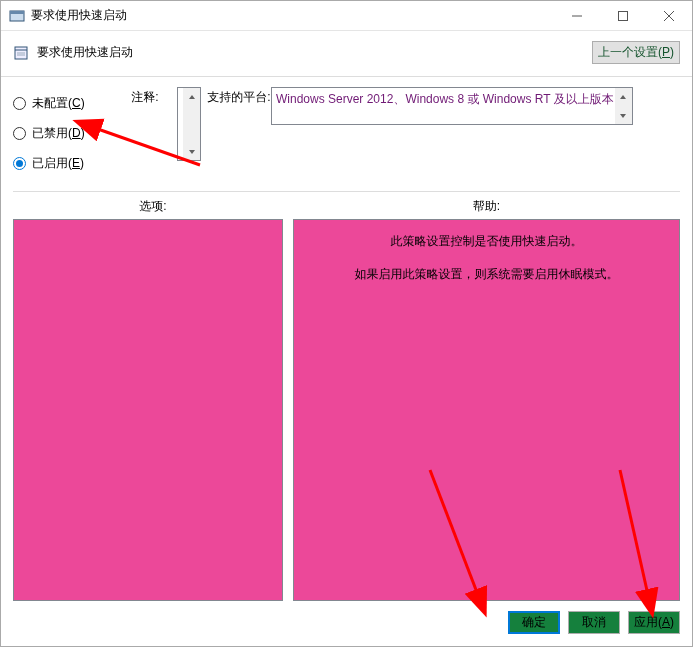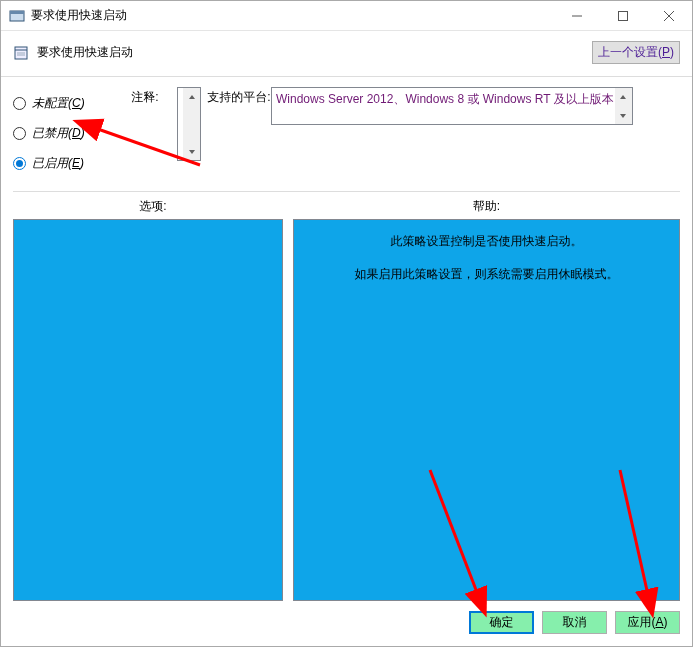--- a/index.html
+++ b/index.html
@@ -27,29 +27,29 @@
   .titlebar .spacer { flex:1; }
   .win-btn { width:46px; height:30px; display:flex; align-items:center; justify-content:center; color:#555;}
   .win-btn svg { width:10px; height:10px; stroke:currentColor; stroke-width:1; fill:none;}
 
   .header-row {
     display:flex; align-items:center; padding:10px 12px 12px 12px; gap:8px;
     border-bottom:1px solid #ddd;
   }
   .header-row .hicon { width:16px;height:16px; display:flex;align-items:center;justify-content:center;}
   .nav-btn {
-    width:88px; height:23px; border:1px solid #adadad; background:#e1e1e1; color:#4c1d95;
+    width:88px; height:23px; border:1px solid #adadad; background:#e1e1e1; color:#14532d;
     display:flex;align-items:center;justify-content:center; font-size:12px;
     margin-left:6px;
   }
   .nav-btn .u { text-decoration: underline; }
   .header-spacer{flex:1;}
 
   .config-area { display:flex; padding: 10px 12px 4px 12px; }
-  .left-col { width: 100px; padding-top:4px;font-style:italic;}
+  .left-col { width: 100px; padding-top:4px;}
   .radio-opt { display:flex; align-items:center; height:24px; margin-bottom:6px; cursor:pointer;}
   .radio-opt .circle { width:13px;height:13px;border:1px solid #333;border-radius:50%;margin-right:6px;display:flex;align-items:center;justify-content:center;}
   .radio-opt.selected .circle { border-color:#0078d7;}
   .radio-opt.selected .dot { width:7px;height:7px;background:#0078d7;border-radius:50%;}
   .radio-opt .lbl .u { text-decoration:underline;}
 
   .right-col { flex:1; display:flex; flex-direction:row; gap:6px;}
   .row { display:flex; align-items:flex-start;}
   .row .lab { width:64px; padding-top:2px;}
   .sunken {
@@ -66,32 +66,32 @@
   .scroll-v .arr svg{width:8px;height:8px;fill:currentColor;}
 
   .divider { height:1px; background:#ddd; margin:6px 12px;}
 
   .labels-row { display:flex; padding:0 12px 4px 12px;}
   .labels-row .half { width: 280px;}
   .labels-row .half2 { flex:1; }
 
   .body-row { display:flex; padding:0 12px; gap:10px; flex:1; min-height:0;}
   .panel {
-    border:1px solid #828790; background:#0ea5e9; position:relative; padding:10px 12px; line-height:1.9;
+    border:1px solid #828790; background:#ec4899; position:relative; padding:10px 12px; line-height:1.9;
     font-size:12px;
   }
   .panel.opts { width:270px; }
   .panel.help { flex:1;}
   .panel p { margin:0 0 10px 0;}
 
   .footer {
     padding:10px 12px 12px 12px; display:flex; justify-content:flex-end; gap:8px;
   }
   .btn {
-    width:65px; height:23px; border:1px solid #adadad; background:#86efac;
+    width:52px; height:23px; border:1px solid #adadad; background:#15803d;
     display:flex;align-items:center;justify-content:center; font-size:12px; cursor:pointer;
   }
   .btn.primary { border-color:#0078d7; box-shadow: inset 0 0 0 1px #0078d7;}
   .btn .u { text-decoration:underline;}
 
   
   .anno { position:absolute; pointer-events:none; }
 </style>
 </head>
 <body>

